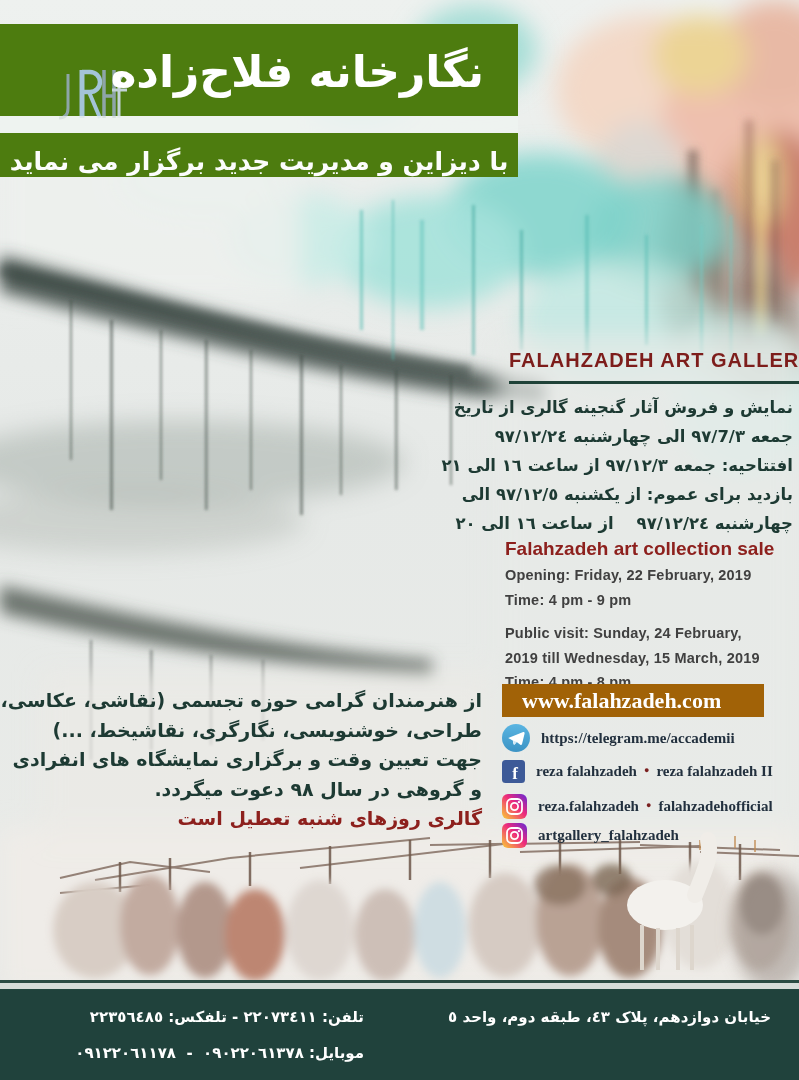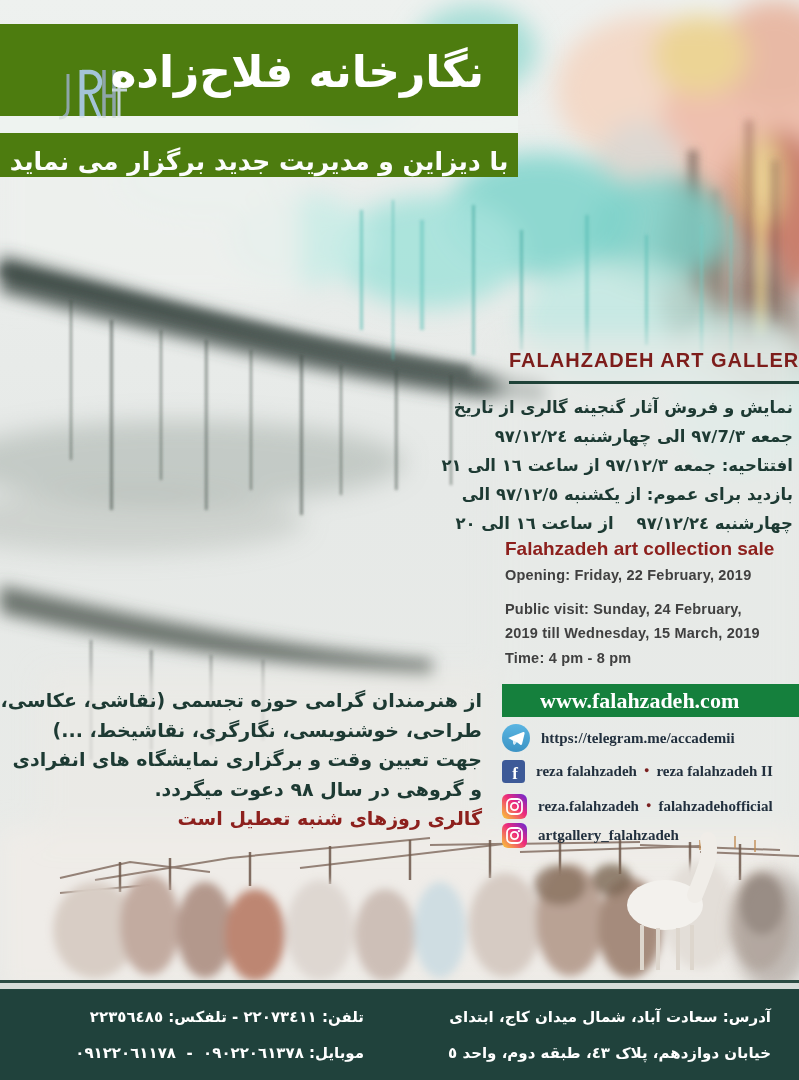--- a/index.html
+++ b/index.html
@@ -39,23 +39,23 @@
     position:absolute; left:505px; top:538px; font-family:"Liberation Sans",sans-serif;
     font-size:19px; font-weight:bold; color:#8d201d; white-space:nowrap;
   }
   .en-info {
     position:absolute; left:505px; top:563px; font-family:"Liberation Sans",sans-serif;
     font-size:14.5px; font-weight:bold; color:#404040; line-height:24.5px;
     letter-spacing:0.2px; white-space:nowrap;
   }
   .en-group2 { margin-top:9px; }
   .www-band {
-    position:absolute; left:502px; top:684px; width:297px; height:33px; background:#15803d;
+    position:absolute; left:502px; top:684px; width:262px; height:33px; background:#a16207;
     color:#ffffff; font-family:"Liberation Serif",serif; font-weight:bold; font-size:22px;
-    line-height:33px; padding-left:38px; box-sizing:border-box; white-space:nowrap;
+    line-height:33px; padding-left:20px; box-sizing:border-box; white-space:nowrap;
   }
 
   
   .social { position:absolute; left:502px; top:724px; width:297px;
     font-family:"Liberation Serif",serif; color:#22303e; }
   .social-row { display:flex; align-items:center; margin-bottom:7px; white-space:nowrap; }
   .social-row .icn { flex:0 0 auto; margin-right:11px; display:block; }
   .social-text { font-size:15px; font-weight:600; }
   .dot { font-size:9px; color:#7a1f1f; margin:0 7px; position:relative; top:-2px; }
   .row-tg { margin-bottom:8px; }
@@ -265,20 +265,21 @@
     <div>جمعه ٩٧/7/٣ الی چهارشنبه ٩٧/١٢/٢٤</div>
     <div>افتتاحیه: جمعه ٩٧/١٢/٣ از ساعت ١٦ الی ٢١</div>
     <div>بازدید برای عموم: از یکشنبه ٩٧/١٢/٥ الی</div>
     <div>چهارشنبه ٩٧/١٢/٢٤ &nbsp;&nbsp; از ساعت ١٦ الی ٢٠</div>
   </div>
 
   <div class="sale-heading">Falahzadeh art collection sale</div>
 
   <div class="en-info">
     <div>Opening: Friday, 22 February, 2019</div>
+    <div>Time: 4 pm - 9 pm</div>
     <div class="en-group2">
       <div>Public visit: Sunday, 24 February,</div>
       <div>2019 till Wednesday, 15 March, 2019</div>
       <div>Time: 4 pm - 8 pm</div>
     </div>
   </div>
 
   <div class="www-band">
     <span>www.falahzadeh.com</span>
   </div>
@@ -341,21 +342,20 @@
     <div>طراحی، خوشنویسی، نگارگری، نقاشیخط، ...)</div>
     <div>جهت تعیین وقت و برگزاری نمایشگاه های انفرادی</div>
     <div>و گروهی در سال ٩٨ دعوت میگردد.</div>
     <div class="closed-note">گالری روزهای شنبه تعطیل است</div>
   </div>
 
   <div class="footer-topline"></div>
   <div class="footer-gapline"></div>
   <div class="footer">
     <div class="footer-col footer-address">
-      <div>آدرس: سعادت آباد، شمال میدان کاج، ابتدای</div>
       <div>خیابان دوازدهم، پلاک ٤٣، طبقه دوم، واحد ٥</div>
     </div>
     <div class="footer-col footer-phones">
       <div>تلفن: ٢٢٠٧٣٤١١ - تلفکس: ٢٢٣٥٦٤٨٥</div>
       <div>موبایل: ٠٩٠٢٢٠٦١٣٧٨ &nbsp;-&nbsp; ٠٩١٢٢٠٦١١٧٨</div>
     </div>
   </div>
 
 </div>
 

